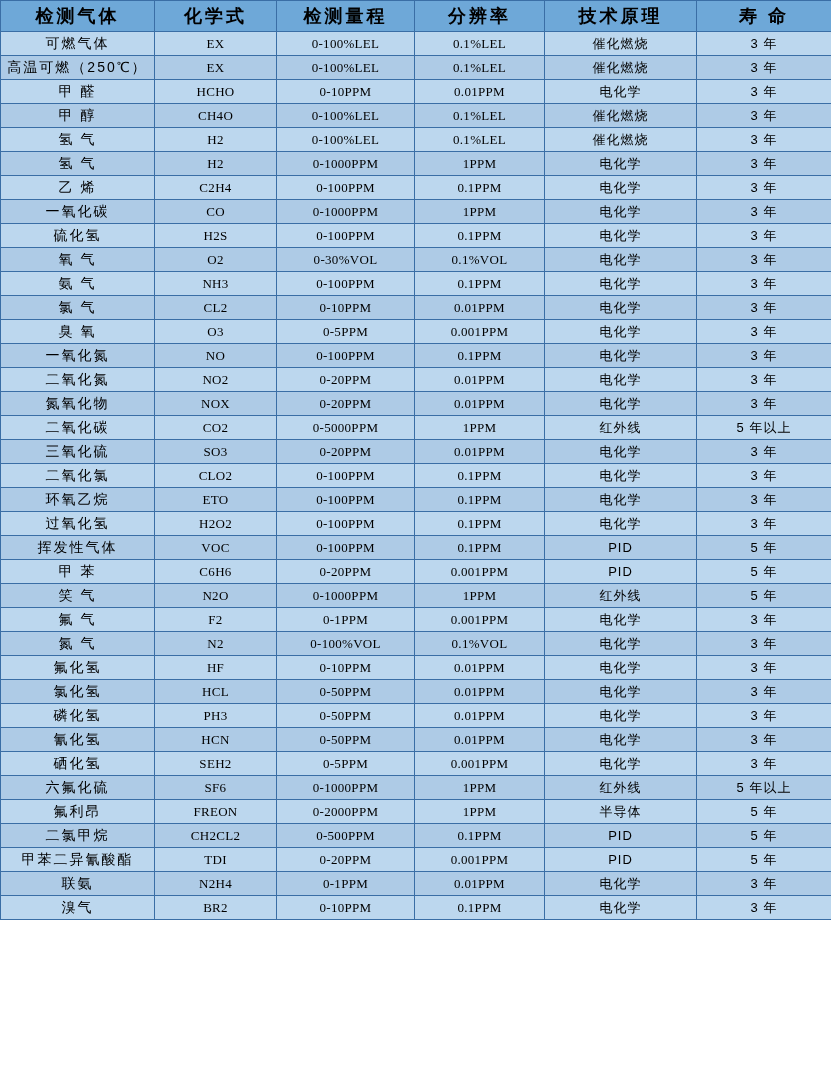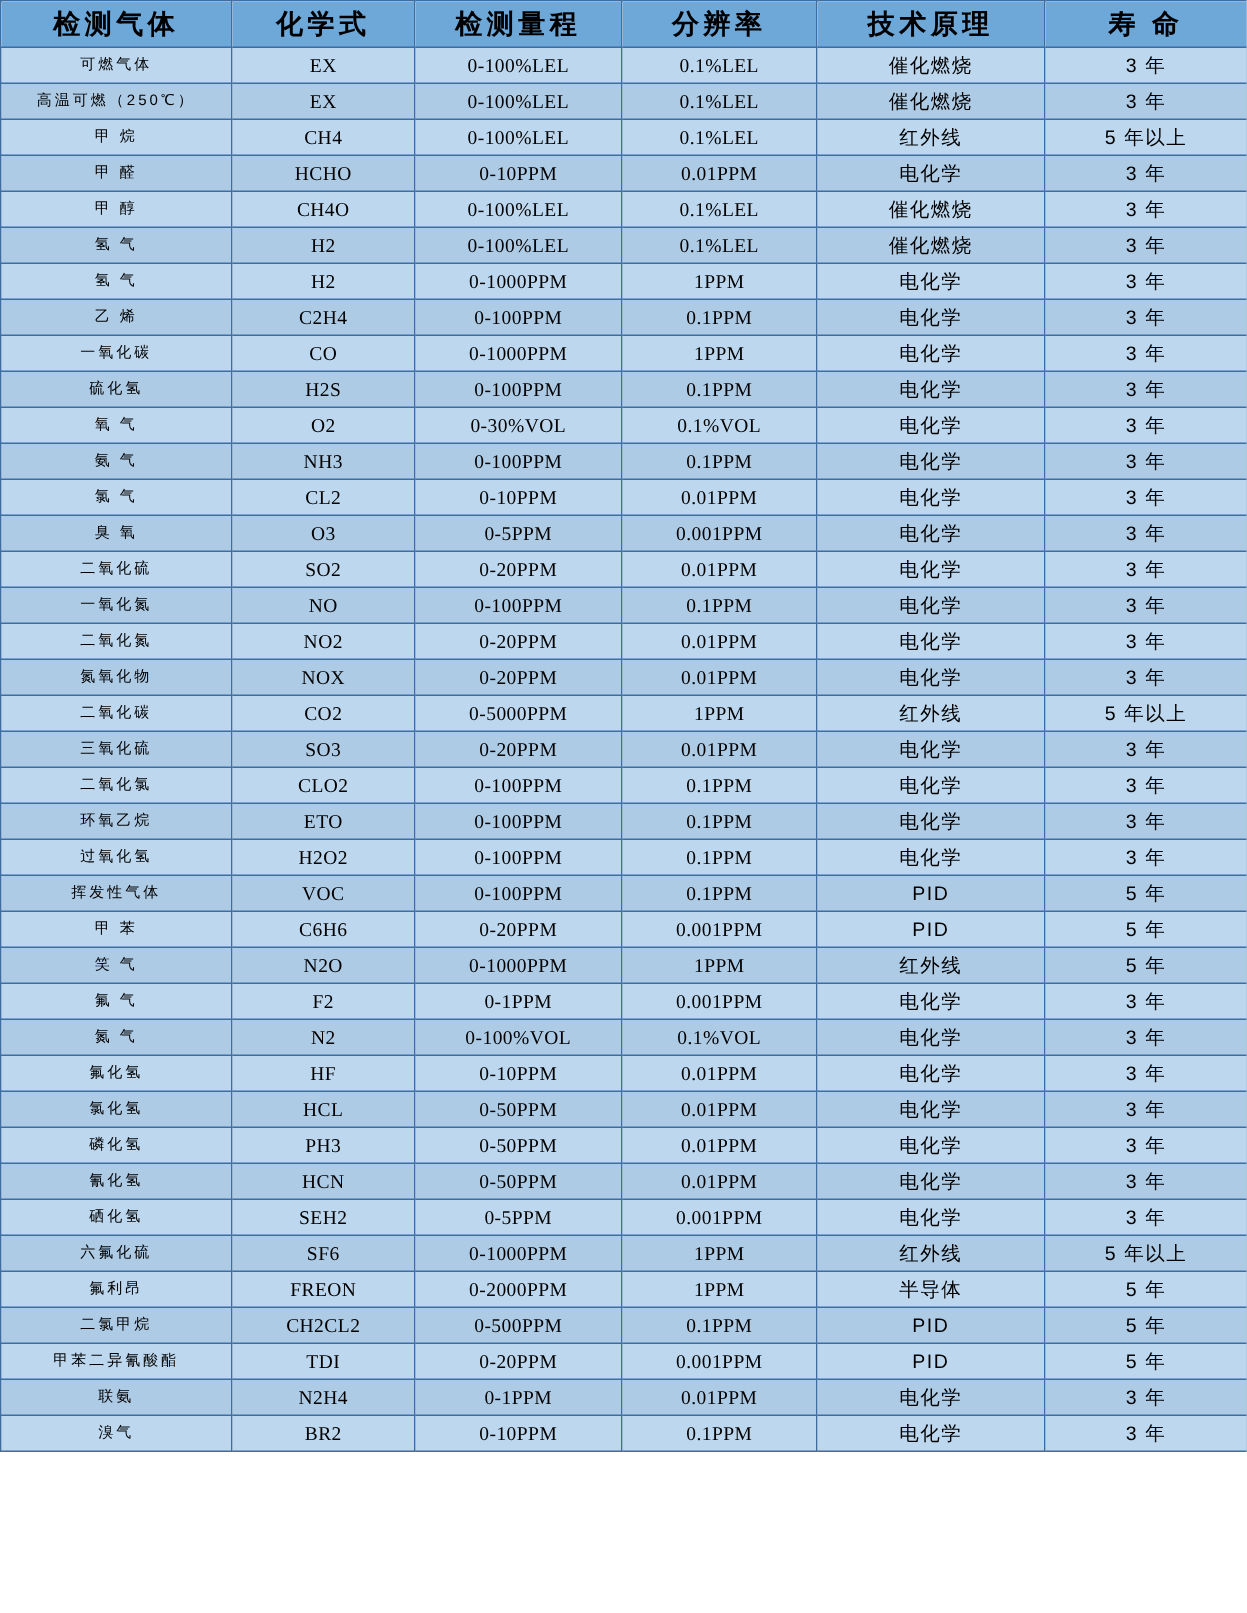--- a/index.html
+++ b/index.html
@@ -44,21 +44,21 @@
     height: 21px;
     line-height: 21px;
     font-size: 13px;
     font-weight: normal;
     background: #bcd7ee;
   }
   #gas-table tbody tr:nth-child(even) td {
     background: #aecbe6;
   }
   #gas-table tbody td.name {
-    font-size: 10px;
+    font-size: 14px;
     letter-spacing: 2px;
   }
   #gas-table tbody td.formula,
   #gas-table tbody td.range,
   #gas-table tbody td.resolution {
     font-family: "Liberation Serif", serif;
     font-size: 13px;
     letter-spacing: 0.3px;
   }
   #gas-table tbody td.principle,
@@ -100,28 +100,20 @@
       </tr>
       <tr>
         <td class="name">高温可燃（250℃）</td>
         <td class="formula">EX</td>
         <td class="range">0-100%LEL</td>
         <td class="resolution">0.1%LEL</td>
         <td class="principle">催化燃烧</td>
         <td class="life">3 年</td>
       </tr>
       <tr>
-        <td class="name">甲 烷</td>
-        <td class="formula">CH4</td>
-        <td class="range">0-100%LEL</td>
-        <td class="resolution">0.1%LEL</td>
-        <td class="principle">红外线</td>
-        <td class="life">5 年以上</td>
-      </tr>
-      <tr>
         <td class="name">甲 醛</td>
         <td class="formula">HCHO</td>
         <td class="range">0-10PPM</td>
         <td class="resolution">0.01PPM</td>
         <td class="principle">电化学</td>
         <td class="life">3 年</td>
       </tr>
       <tr>
         <td class="name">甲 醇</td>
         <td class="formula">CH4O</td>
@@ -196,28 +188,20 @@
       </tr>
       <tr>
         <td class="name">臭 氧</td>
         <td class="formula">O3</td>
         <td class="range">0-5PPM</td>
         <td class="resolution">0.001PPM</td>
         <td class="principle">电化学</td>
         <td class="life">3 年</td>
       </tr>
       <tr>
-        <td class="name">二氧化硫</td>
-        <td class="formula">SO2</td>
-        <td class="range">0-20PPM</td>
-        <td class="resolution">0.01PPM</td>
-        <td class="principle">电化学</td>
-        <td class="life">3 年</td>
-      </tr>
-      <tr>
         <td class="name">一氧化氮</td>
         <td class="formula">NO</td>
         <td class="range">0-100PPM</td>
         <td class="resolution">0.1PPM</td>
         <td class="principle">电化学</td>
         <td class="life">3 年</td>
       </tr>
       <tr>
         <td class="name">二氧化氮</td>
         <td class="formula">NO2</td>

